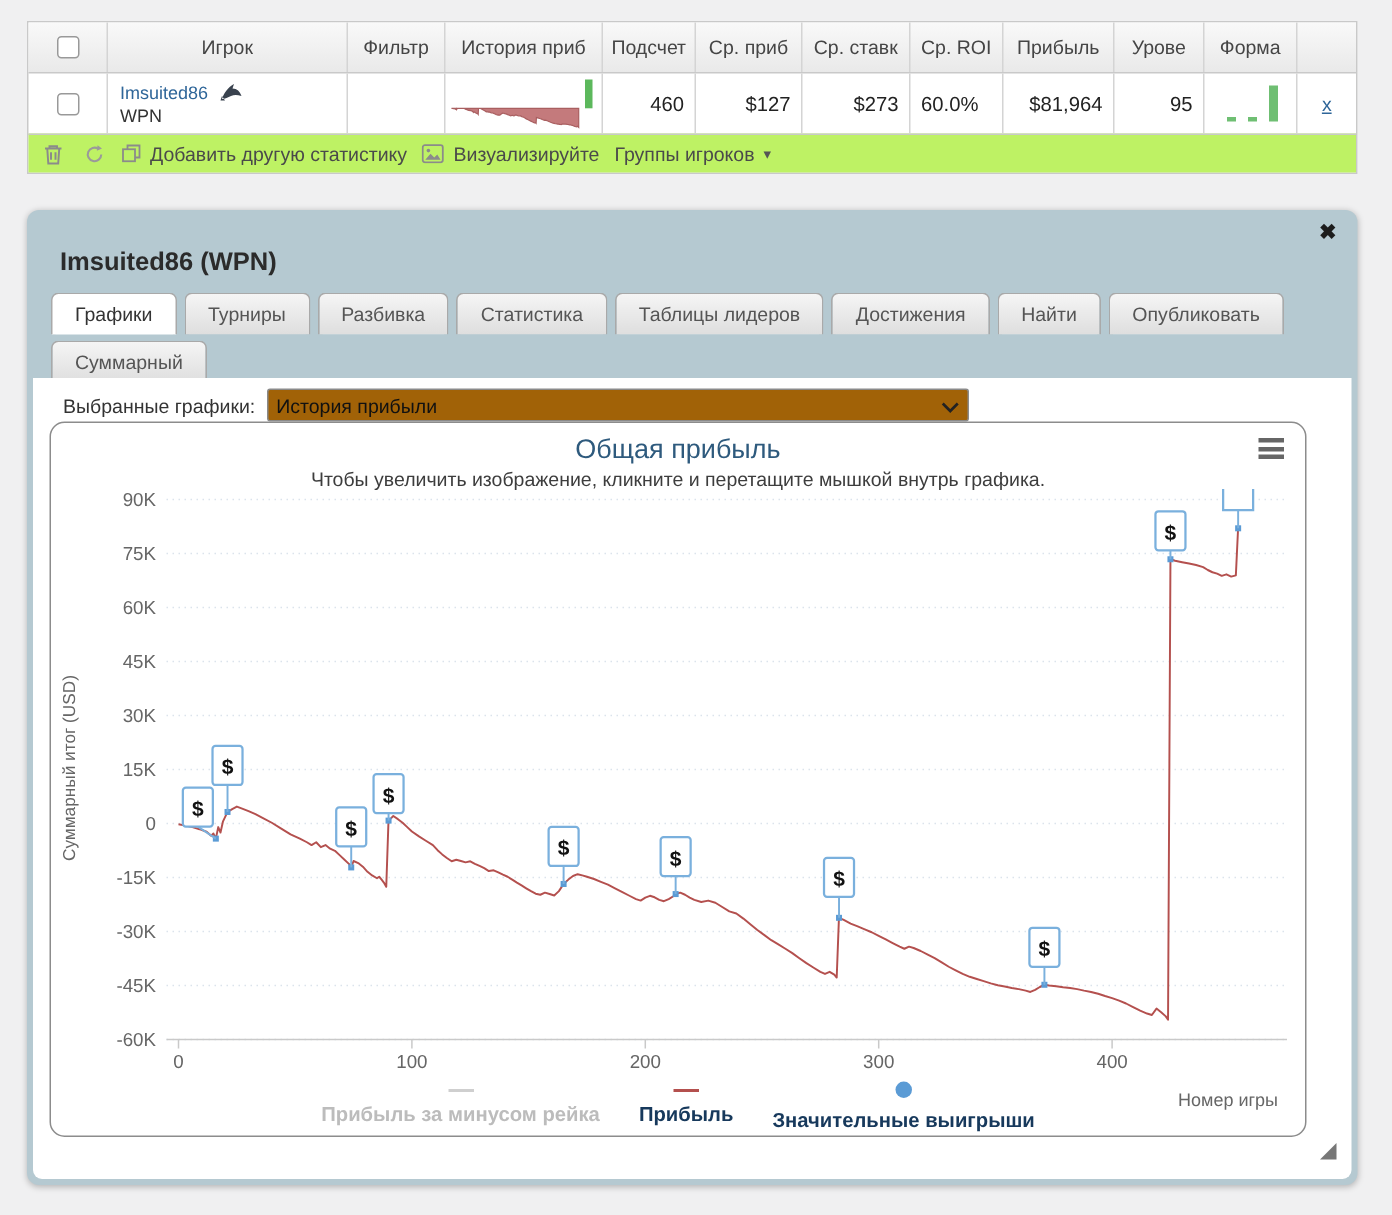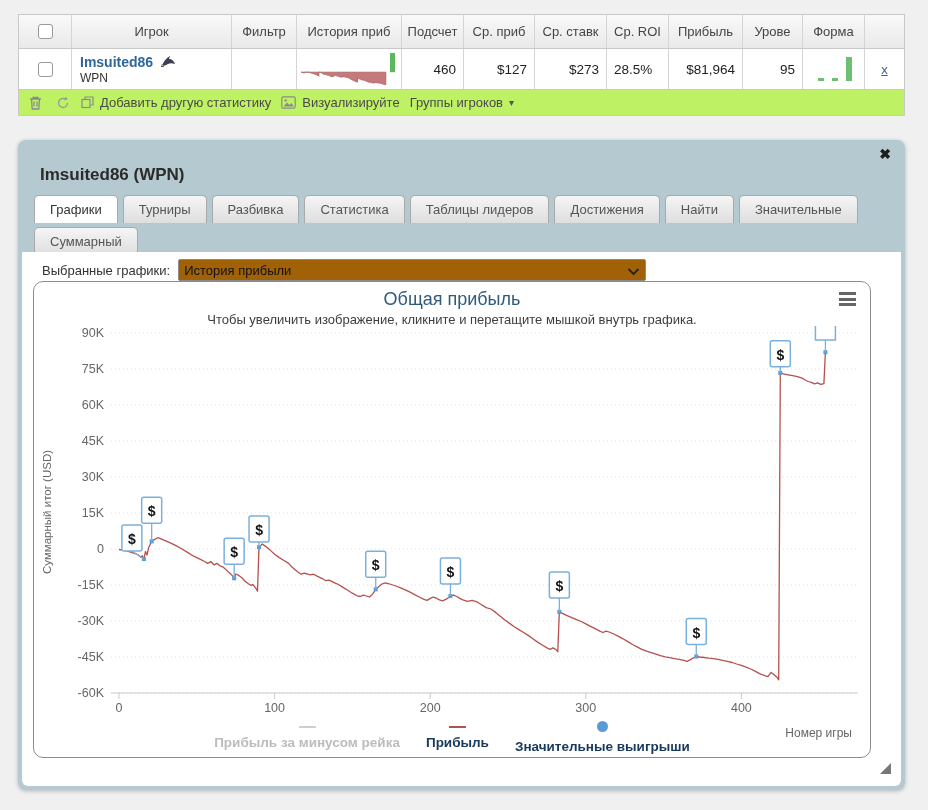--- a/index.html
+++ b/index.html
@@ -17,21 +17,21 @@
   .trow > div { border-right: 1px solid #d4d4d4; overflow: hidden; white-space: nowrap; display: flex; align-items: center; }
   .trow > div:last-child { border-right: none; }
   .thead { height: 34px; background: linear-gradient(#f9f9f9,#e9e9e9); border-bottom: 1px solid #c9c9c9; color: #454545; font-size: 13px; }
   .thead > div { justify-content: center; }
   .tdata { height: 40px; font-size: 13px; }
   .tdata .num { justify-content: flex-end; padding-right: 7px; font-size: 13.5px; }
   .tdata .lft { justify-content: flex-start; padding-left: 7px; font-size: 13.5px; }
   .cellcb { justify-content: center; }
   input[type=checkbox] { width: 15px; height: 15px; accent-color: #fff; border: 1px solid #999; appearance: none; background: #fff; border-radius: 3px; cursor: pointer; }
   .player-cell { flex-direction: column; align-items: flex-start !important; justify-content: center; padding-left: 8px; }
-  .player-name { color: #2f6699; font-weight: bold; font-size: 14px; display: flex; align-items: center; gap: 7px; cursor: pointer; }
+  .player-name { color: #2f6699; font-weight: normal; font-size: 12px; display: flex; align-items: center; gap: 7px; cursor: pointer; }
   .player-net { font-size: 12px; color: #333; margin-top: 1px; }
   .spark { justify-content: center; }
   .removex a { color: #2f6699; text-decoration: underline; font-size: 13px; margin: 0 auto; cursor: pointer; }
   
   .toolbar { height: 26px; background: #bef264; border-top: 1px solid #c9c9c9; display: flex; align-items: center; gap: 10px; padding: 0 8px; color: #4a4a4a; font-size: 13px; }
   .tbico { width: 17px; height: 17px; display: inline-flex; align-items: center; justify-content: center; cursor: pointer; }
   .tbtn { display: inline-flex; align-items: center; gap: 6px; cursor: pointer; }
   .arrow-glyph { font-size: 10px; color: #555; }
   
   .panel { position: absolute; left: 18px; top: 140px; width: 887px; height: 650px; background: #b5c9d1; border-radius: 8px; box-shadow: 0 1px 4px rgba(0,0,0,.25); }
@@ -102,21 +102,21 @@
     <div></div>
     <div class="spark">
         <svg id="spark-svg" width="100" height="38">
           <polygon points="2,22.2 2.0,22.2 2.6,22.3 3.2,22.4 3.8,22.5 4.4,22.7 4.8,22.9 5.0,22.8 5.2,23.1 5.4,22.4 5.6,22.7 5.8,22.2 6.2,22.2 6.6,22.2 7.0,22.2 7.4,22.2 8.0,22.2 8.6,22.2 9.2,22.2 10.0,22.2 10.8,22.5 11.6,22.9 12.4,23.1 13.0,23.4 13.4,23.6 13.8,23.4 14.2,23.7 14.6,23.6 15.0,23.8 15.4,23.9 15.8,24.2 16.2,24.5 16.6,24.8 16.8,25.0 17.0,24.6 17.4,24.7 17.8,25.0 18.2,25.3 18.6,25.5 19.0,25.7 19.2,25.6 19.4,25.8 19.6,26.0 19.8,26.3 20.0,22.2 20.2,22.2 20.4,22.2 20.8,22.2 21.2,22.2 21.6,22.4 22.0,22.7 22.6,23.0 23.2,23.3 23.8,23.6 24.2,23.9 24.6,24.2 25.0,24.4 25.4,24.6 25.8,24.5 26.2,24.6 26.6,24.7 27.0,24.6 27.4,24.8 27.8,24.9 28.2,25.1 28.6,25.2 29.0,25.2 29.4,25.3 29.8,25.5 30.2,25.6 30.6,25.8 31.0,26.0 31.4,26.2 31.8,26.4 32.2,26.5 32.6,26.7 33.0,26.8 33.4,26.6 33.8,26.7 34.2,26.8 34.6,26.5 35.0,26.1 35.4,25.8 35.8,25.6 36.2,25.4 36.6,25.5 37.0,25.6 37.6,25.8 38.2,25.9 38.8,26.1 39.4,26.4 40.0,26.6 40.6,26.8 41.2,27.1 41.6,27.2 42.0,27.0 42.4,26.9 42.8,26.9 43.2,27.1 43.6,27.2 44.0,27.1 44.4,26.9 44.6,26.7 45.0,26.6 45.4,26.8 45.8,27.0 46.2,27.1 46.8,27.2 47.4,27.2 48.0,27.3 48.6,27.6 49.2,27.9 49.8,28.0 50.4,28.3 51.0,28.7 51.6,29.1 52.2,29.4 52.8,29.7 53.4,30.0 54.0,30.3 54.6,30.6 55.2,30.9 55.8,31.2 56.4,31.5 57.0,31.8 57.4,31.9 57.8,31.8 58.2,32.0 58.4,32.2 58.6,28.3 59.0,28.4 59.6,28.6 60.2,28.8 60.8,29.0 61.4,29.2 62.0,29.4 62.6,29.7 63.2,29.9 63.8,30.1 64.2,30.3 64.6,30.1 65.0,30.2 65.6,30.4 66.2,30.7 66.8,30.9 67.4,31.2 68.0,31.5 68.6,31.7 69.2,31.9 69.8,32.1 70.4,32.2 71.0,32.4 71.6,32.5 72.2,32.6 72.8,32.7 73.4,32.8 74.0,32.9 74.6,33.0 75.0,33.1 75.4,32.9 75.8,32.8 76.2,32.6 76.6,32.7 77.2,32.7 77.8,32.8 78.4,32.8 79.0,32.9 79.6,33.0 80.2,33.1 80.8,33.2 81.4,33.3 82.0,33.5 82.6,33.6 83.2,33.8 83.8,34.1 84.4,34.3 85.0,34.5 85.4,34.6 85.8,34.2 86.2,34.4 86.6,34.7 86.8,34.9 86.8,22.2" fill="#c47a7c" stroke="#a95f60" stroke-width="0.8"></polygon>
           <rect x="91" y="3.0" width="5" height="19.2" fill="#5cb85c"></rect>
         </svg>
       </div>
     <div class="num">460</div>
     <div class="num">$127</div>
     <div class="num">$273</div>
-    <div class="lft">28.5%</div>
+    <div class="lft">60.0%</div>
     <div class="num">$81,964</div>
     <div class="num">95</div>
     <div class="spark">
         <svg id="form-svg" width="56" height="32">
           <rect x="12" y="25" width="6" height="3" fill="#6fbf73"></rect>
           <rect x="26" y="25" width="6" height="3" fill="#6fbf73"></rect>
           <rect x="40" y="4" width="6" height="24" fill="#6fbf73"></rect>
         </svg>
       </div>
     <div class="removex">
@@ -162,21 +162,21 @@
   <div class="panel-title">Imsuited86 (WPN)</div>
 
   <div class="tabs">
     <span class="tab active">Графики</span>
     <span class="tab">Турниры</span>
     <span class="tab">Разбивка</span>
     <span class="tab">Статистика</span>
     <span class="tab">Таблицы лидеров</span>
     <span class="tab">Достижения</span>
     <span class="tab">Найти</span>
-    <span class="tab">Значительные</span>
+    <span class="tab">Опубликовать</span>
   </div>
   <div class="tabs row2">
     <span class="tab">Суммарный</span>
   </div>
 
   <div class="panel-body">
     <div class="selector-row">
       <span>Выбранные графики:</span>
       <span class="sel-wrap">
         <select>

